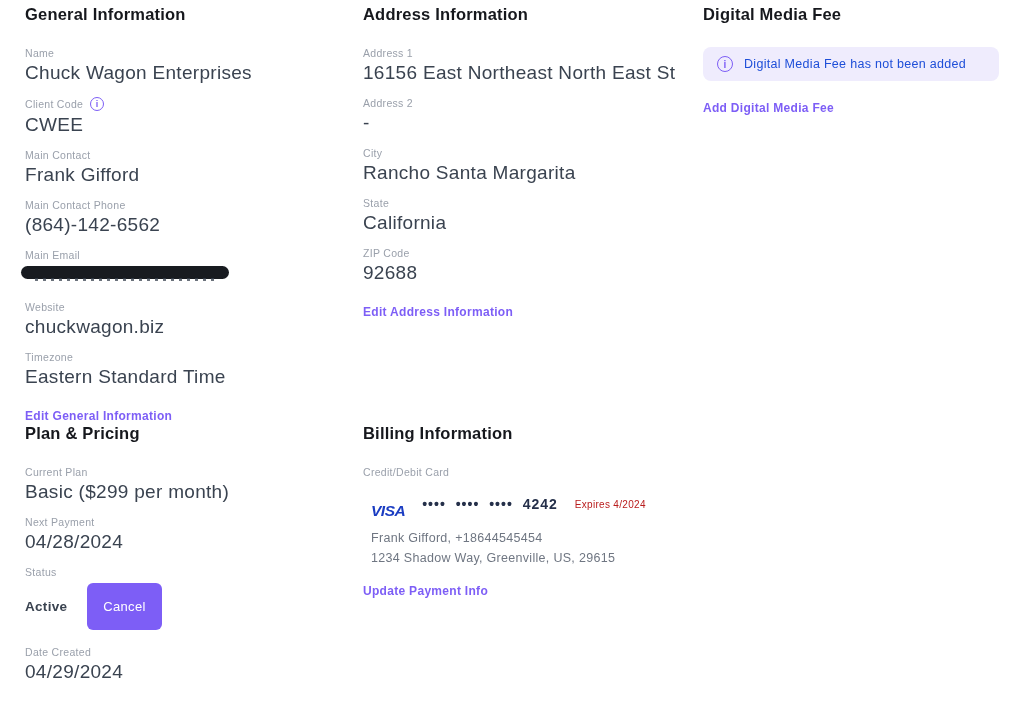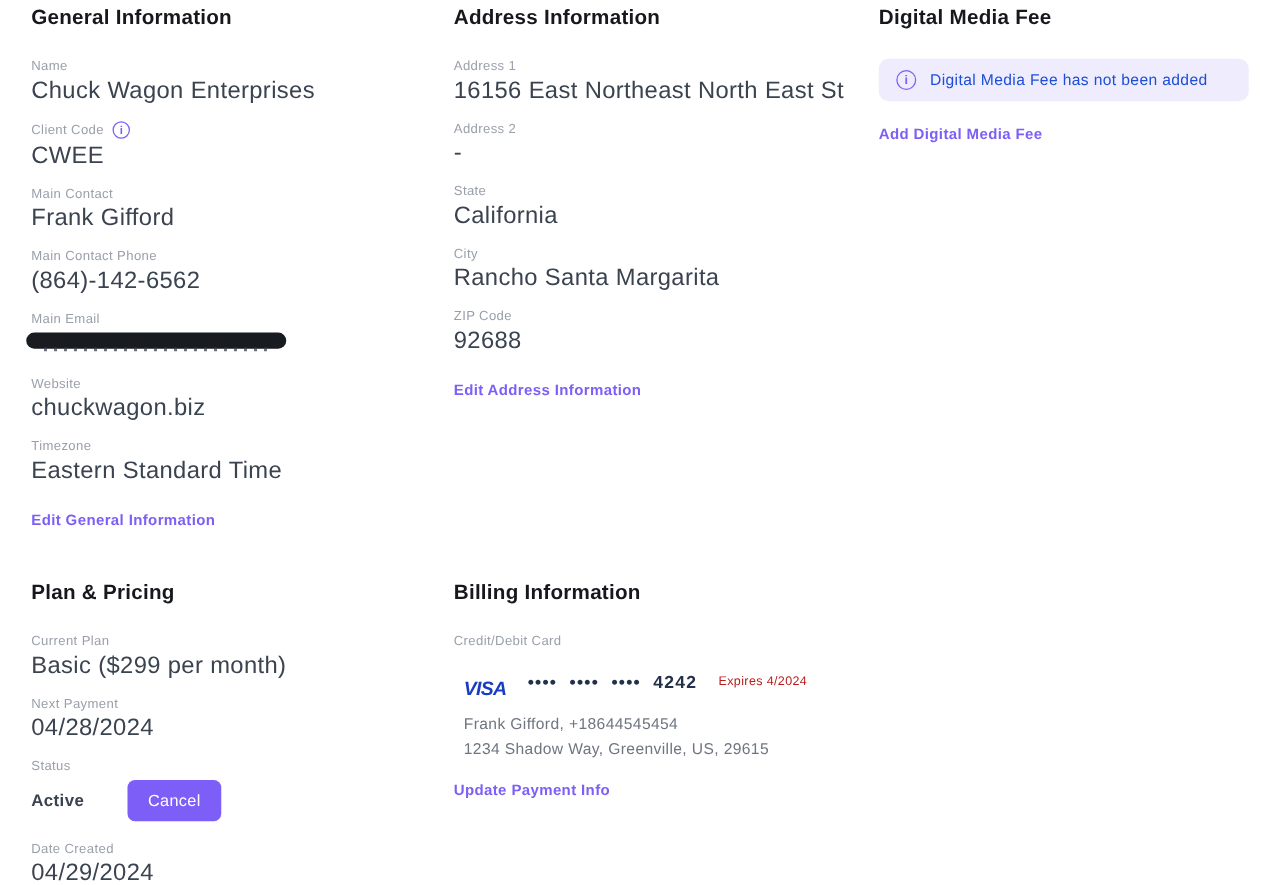--- a/index.html
+++ b/index.html
@@ -5,21 +5,20 @@
   * { margin: 0; padding: 0; box-sizing: border-box; }
   html, body { width: 1024px; height: 708px; background: #ffffff; overflow: hidden; }
   body { font-family: "Liberation Sans", sans-serif; color: #374151; }
 
   .page {
     width: 1024px; height: 708px;
     padding: 5px 25px 0 25px;
     display: grid;
     grid-template-columns: 338px 340px 1fr;
     grid-template-rows: auto auto;
-    row-gap: 40px;
     align-content: start;
   }
 
   .section { min-width: 0; }
 
   .section-title {
     font-size: 16.5px;
     font-weight: 700;
     color: #16181d;
     letter-spacing: 0.2px;
@@ -107,27 +106,27 @@
 
   
   .status-row { display: flex; align-items: center; margin-bottom: 16px; }
   .status-value {
     font-size: 13.5px;
     font-weight: 600;
     color: #3a4350;
     letter-spacing: 0.3px;
   }
   .cancel-btn {
-    margin-left: 35px;
+    margin-left: 20px;
     background: #7d5ef6;
     color: #ffffff;
     border: none;
     border-radius: 6px;
     padding: 0 16px;
-    height: 33px;
+    height: 47px;
     font-family: "Liberation Sans", sans-serif;
     font-size: 13px;
     font-weight: 500;
     letter-spacing: 0.3px;
     cursor: pointer;
   }
 
   
   .card-row {
     display: flex;
@@ -234,27 +233,27 @@
       <div class="field-label">Address 1</div>
       <div class="field-value">16156 East Northeast North East St</div>
     </div>
 
     <div class="field-group">
       <div class="field-label">Address 2</div>
       <div class="field-value">-</div>
     </div>
 
     <div class="field-group">
+      <div class="field-label">City</div>
+      <div class="field-value">Rancho Santa Margarita</div>
+    </div>
+
+    <div class="field-group">
       <div class="field-label">State</div>
       <div class="field-value">California</div>
-    </div>
-
-    <div class="field-group">
-      <div class="field-label">City</div>
-      <div class="field-value">Rancho Santa Margarita</div>
     </div>
 
     <div class="field-group">
       <div class="field-label">ZIP Code</div>
       <div class="field-value">92688</div>
     </div>
 
     <span class="link">Edit Address Information</span>
   </div>
 

